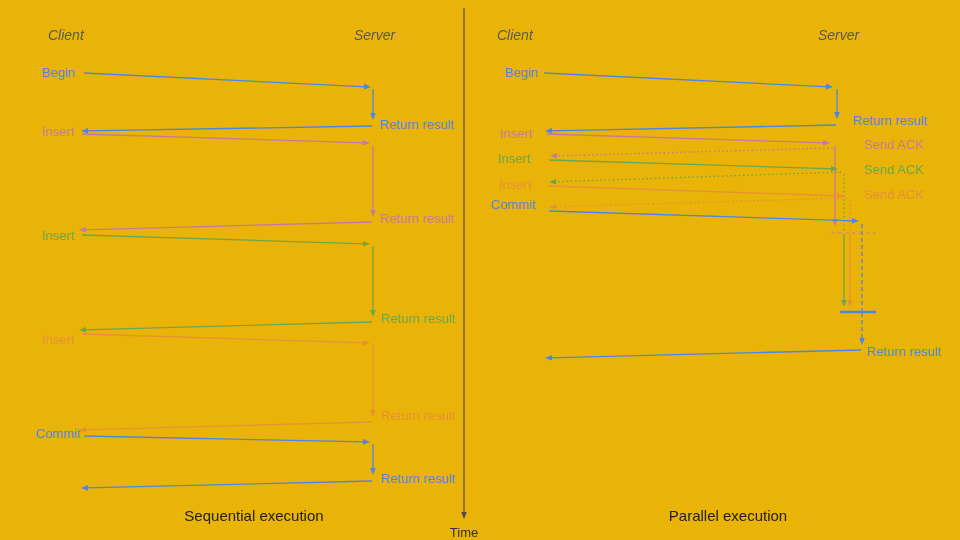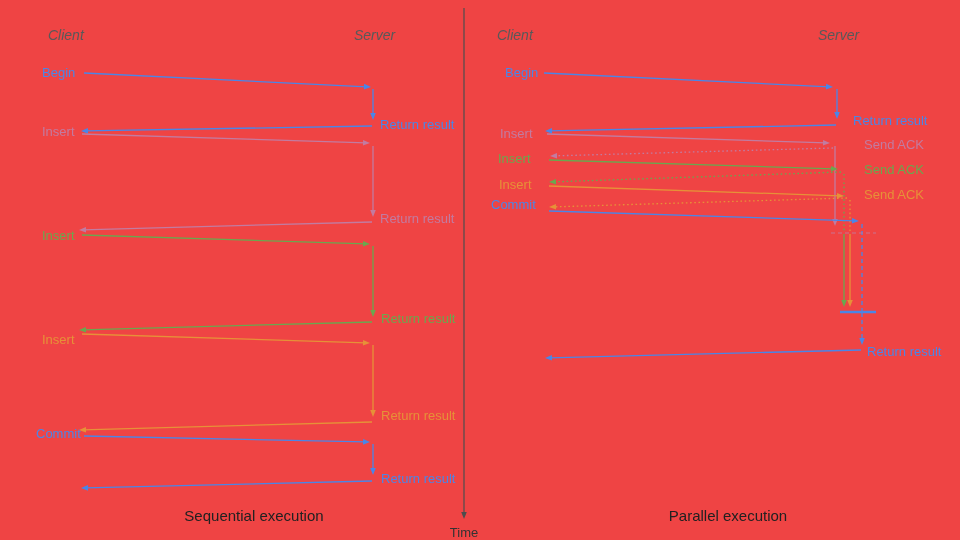--- a/index.html
+++ b/index.html
@@ -4,21 +4,21 @@
 <style>
   html, body {
     margin: 0;
     padding: 0;
     background: #ffffff;
   }
   .stage {
     position: relative;
     width: 960px;
     height: 540px;
-    background: #ef4444;
+    background: #eab308;
     font-family: "Liberation Sans", sans-serif;
     overflow: hidden;
   }
   svg {
     display: block;
     width: 960px;
     height: 540px;
   }
   text {
     font-family: "Liberation Sans", sans-serif;

